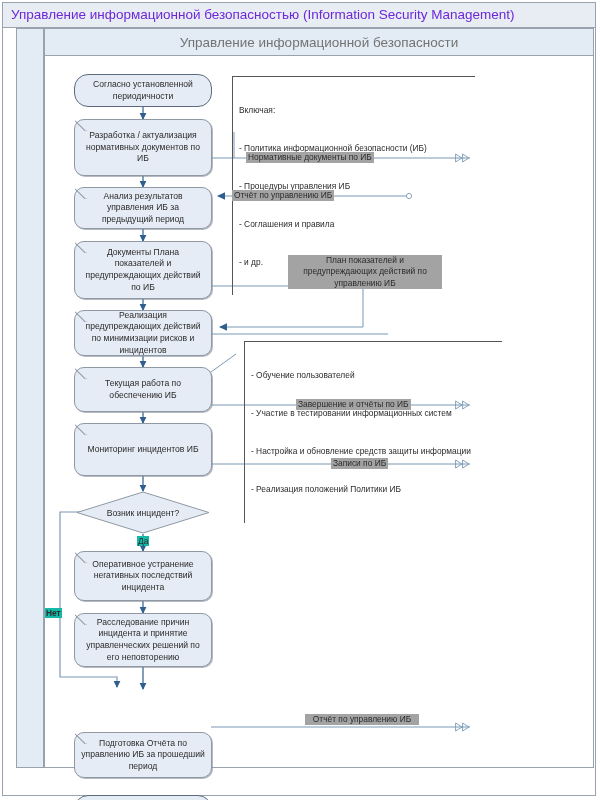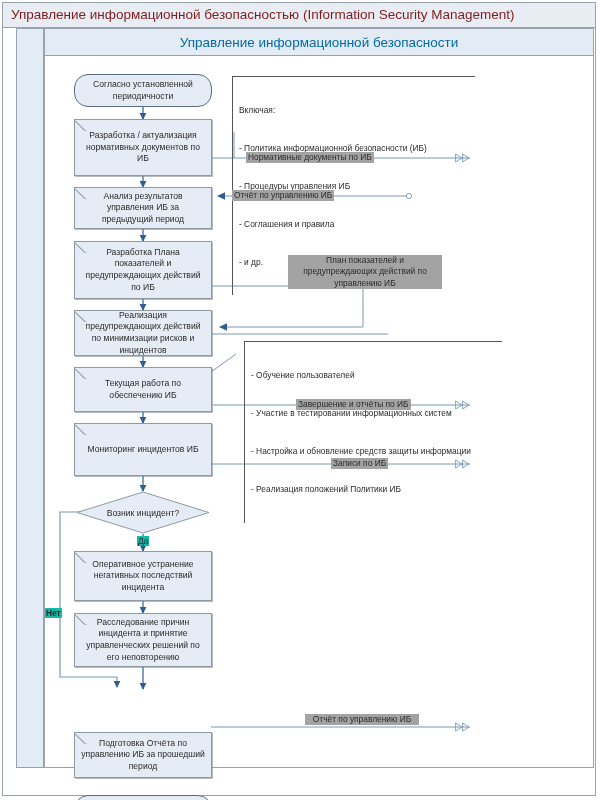--- a/index.html
+++ b/index.html
@@ -4,41 +4,41 @@
 <style>
   html,body{margin:0;padding:0;background:#ffffff;}
   body{font-family:"Liberation Sans", sans-serif;}
   #page{position:relative;width:600px;height:800px;overflow:hidden;background:#fff;}
 
   
   .outer-frame{position:absolute;left:2px;top:2px;width:594px;height:794px;
     border:1px solid #9aa3ad;box-sizing:border-box;background:#fff;}
   .title-bar{position:absolute;left:2px;top:2px;width:594px;height:26px;
     box-sizing:border-box;border:1px solid #9aa3ad;background:#e8edf4;}
-  .title-bar span{display:block;padding:4px 8px;font-size:13.5px;color:#7f1d1d;
+  .title-bar span{display:block;padding:4px 8px;font-size:13.5px;color:#6d28d9;
     white-space:nowrap;}
 
   
   .lane-col{position:absolute;left:16px;top:28px;width:28px;height:740px;
     background:#e3ebf5;border:1px solid #9aa3ad;box-sizing:border-box;}
   .lane-body{position:absolute;left:44px;top:28px;width:550px;height:740px;
     background:#ffffff;border:1px solid #9aa3ad;box-sizing:border-box;}
   .lane-header{position:absolute;left:44px;top:28px;width:550px;height:28px;
     background:#e3ebf5;border:1px solid #9aa3ad;box-sizing:border-box;
     display:flex;align-items:center;justify-content:center;}
-  .lane-header span{font-size:13.5px;color:#0369a1;}
+  .lane-header span{font-size:13.5px;color:#737373;}
 
   
   svg.wires{position:absolute;left:0;top:0;width:600px;height:800px;
     pointer-events:none;}
 
   
   .node{position:absolute;box-sizing:border-box;display:flex;
     align-items:center;justify-content:center;text-align:center;
-    font-size:8.6px;color:#2b2b2b;line-height:1.35;}
+    font-size:8.6px;color:#2b2b2b;line-height:1.35;border-radius:10px;}
 
   .proc{background:#e6ecf5;border:1px solid #8f98a3;
         box-shadow:1px 1px 0 rgba(120,130,145,.55);}
   .proc .fold{position:absolute;left:0;top:0;width:11px;height:11px;
         border-right:1px solid #8f98a3;background:transparent;
         clip-path:polygon(0 0,100% 100%,0 100%);}
   .proc .fold:after{content:"";position:absolute;left:0;top:0;
         width:15px;height:1px;background:#8f98a3;
         transform-origin:0 0;transform:rotate(45deg);}
   .proc .txt{padding:2px 6px;position:relative;z-index:2;}
@@ -161,21 +161,21 @@
     <span class="txt">Разработка / актуализация нормативных документов по ИБ</span>
   </div>
 
   <div class="node proc" style="left:74px;top:187px;width:138px;height:42px;">
     <span class="fold"></span>
     <span class="txt">Анализ результатов управления ИБ за предыдущий период</span>
   </div>
 
   <div class="node proc" style="left:74px;top:241px;width:138px;height:58px;">
     <span class="fold"></span>
-    <span class="txt">Разработка Плана показателей и предупреждающих действий по ИБ</span>
+    <span class="txt">Документы Плана показателей и предупреждающих действий по ИБ</span>
   </div>
 
   <div class="node proc" style="left:74px;top:310px;width:138px;height:46px;">
     <span class="fold"></span>
     <span class="txt">Реализация предупреждающих действий по минимизации рисков и инцидентов</span>
   </div>
 
   <div class="node proc" style="left:74px;top:367px;width:138px;height:45px;">
     <span class="fold"></span>
     <span class="txt">Текущая работа по обеспечению ИБ</span>

